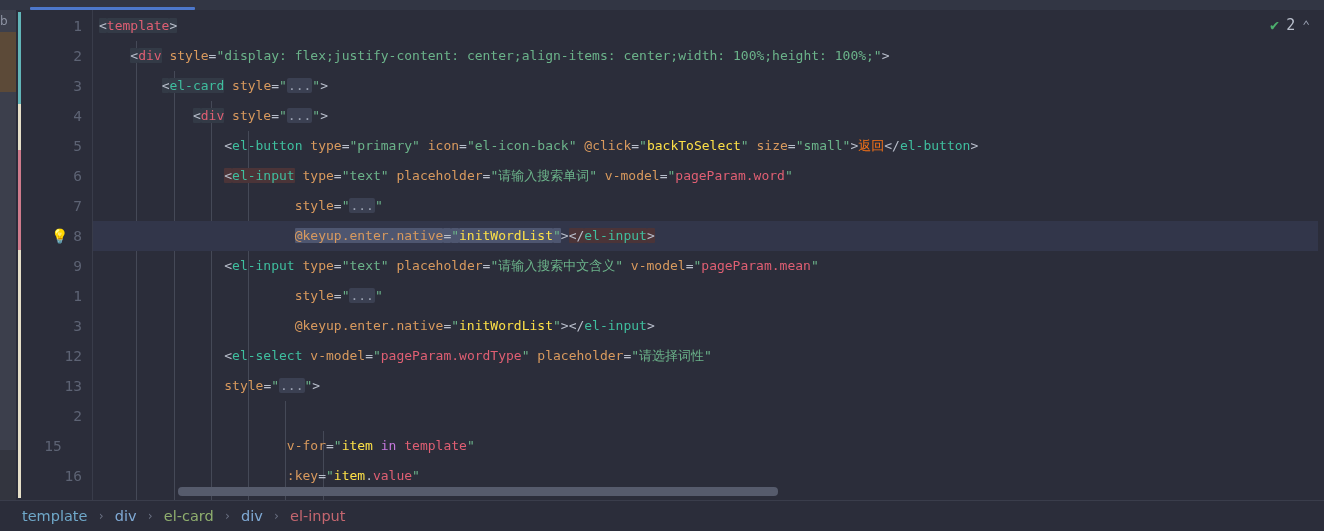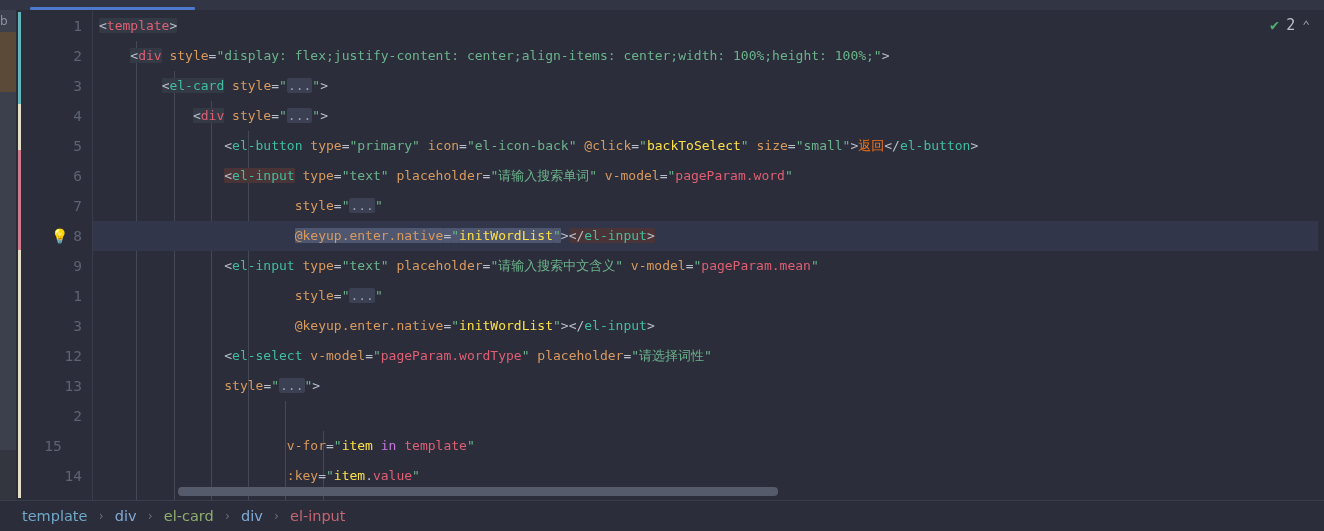--- a/index.html
+++ b/index.html
@@ -190,21 +190,21 @@
         <div class="ln" style="top: 151px;">6</div>
         <div class="ln" style="top: 181px;">7</div>
         <div class="ln" style="top: 211px;">8</div>
         <div class="ln" style="top: 241px;">9</div>
         <div class="ln" style="top: 271px;">1</div>
         <div class="ln" style="top: 301px;">3</div>
         <div class="ln" style="top: 331px;">12</div>
         <div class="ln" style="top: 361px;">13</div>
         <div class="ln" style="top: 391px;">2</div>
         <div class="ln" style="top: 421px; text-align: center;">15</div>
-        <div class="ln" style="top: 451px;">14</div>
+        <div class="ln" style="top: 451px;">16</div>
         <div class="ln" style="top: 481px;">17</div>
         <div class="bulb" style="top: 211px;">💡</div>
       </div>
 
     <div class="code" id="code">
         <div class="guide" style="left: 229.68px; top: 421px; height: 120px;"></div>
         <div class="guide" style="left: 192.4px; top: 391px; height: 150px;"></div>
         <div class="guide" style="left: 155.12px; top: 121px; height: 420px;"></div>
         <div class="guide" style="left: 117.84px; top: 91px; height: 450px;"></div>
         <div class="guide" style="left: 80.56px; top: 61px; height: 480px;"></div>

